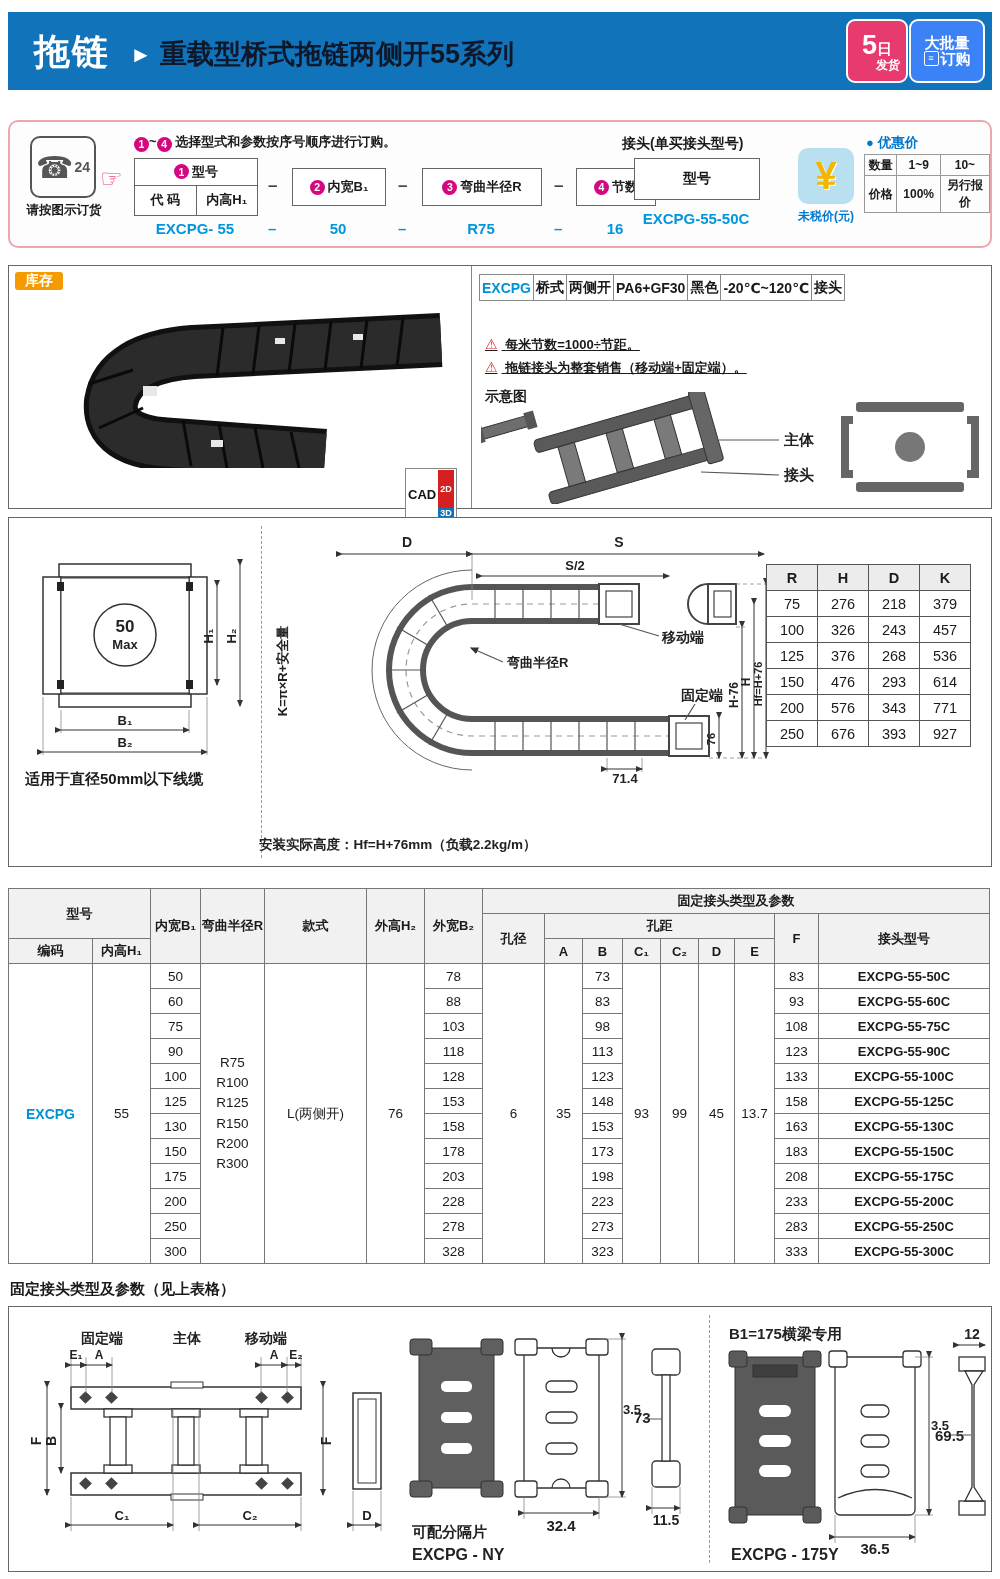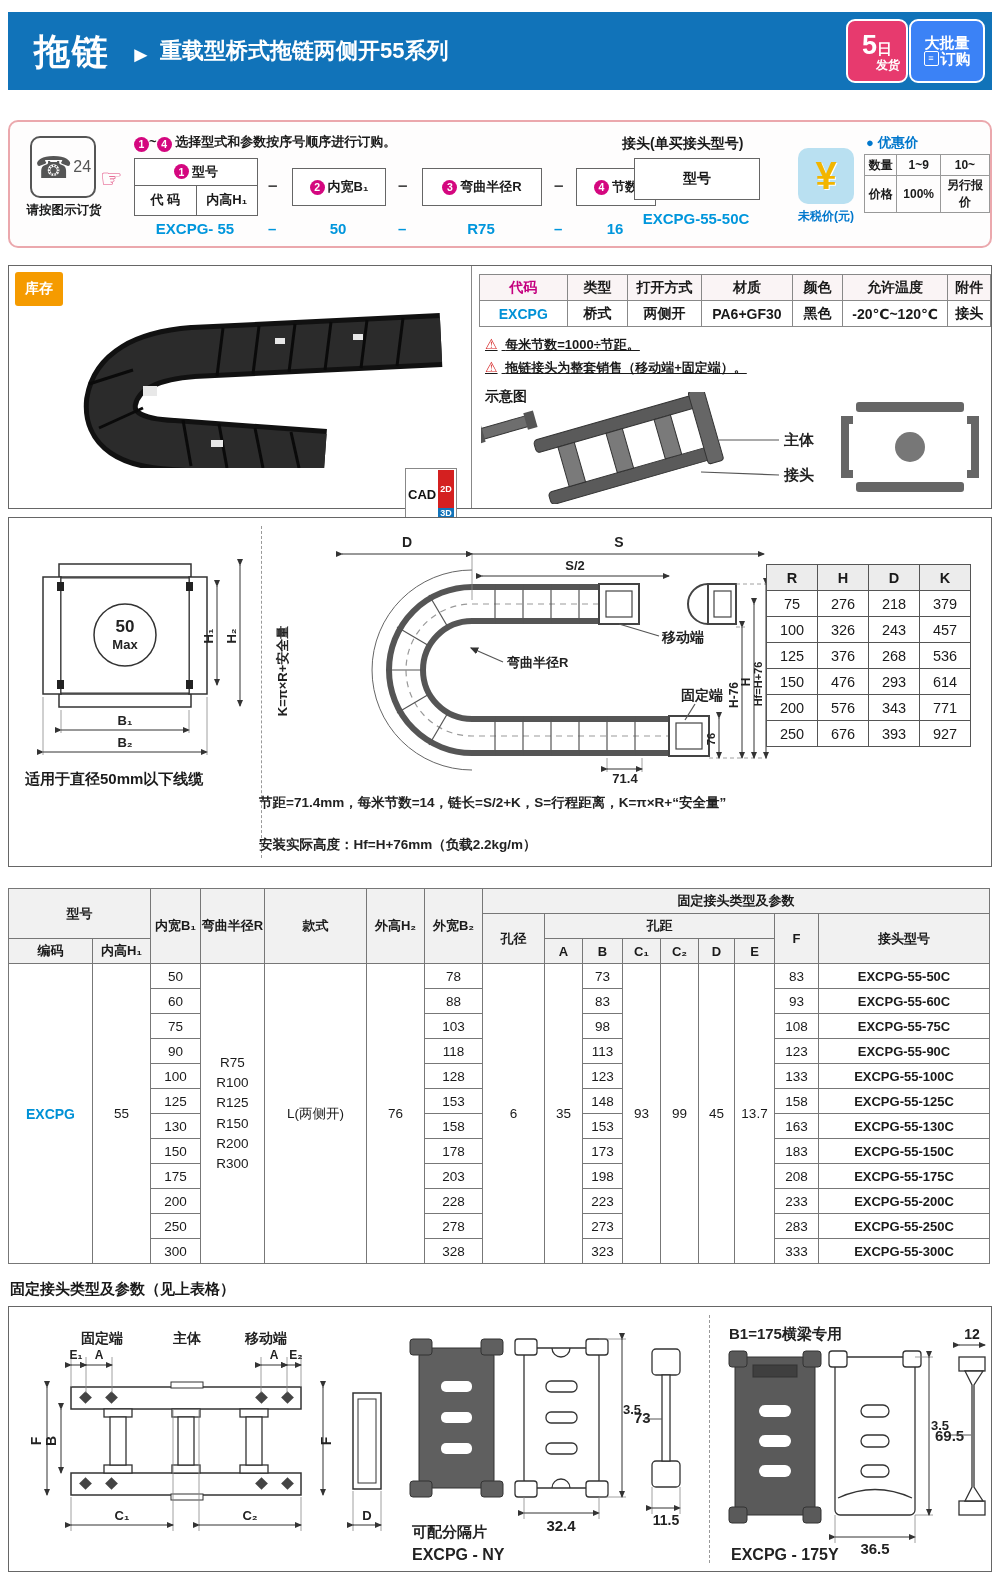--- a/index.html
+++ b/index.html
@@ -3,39 +3,39 @@
 <meta charset="utf-8">
 <style>
   html,body{margin:0;padding:0;}
   body{width:1000px;height:1579px;position:relative;background:#fff;
        font-family:"Liberation Sans","DejaVu Sans",sans-serif;color:#1a1a1a;}
   .abs{position:absolute;}
   
   .hdr{position:absolute;left:8px;top:12px;width:984px;height:78px;background:#1173b9;}
   .hdr-cat{position:absolute;left:26px;top:16px;font-size:36px;font-weight:bold;color:#fff;letter-spacing:2px;}
   .hdr-arrow{position:absolute;left:122px;top:30px;font-size:22px;color:#fff;}
-  .hdr-title{position:absolute;left:152px;top:24px;font-size:22px;font-weight:bold;color:#ffffff;}
+  .hdr-title{position:absolute;left:152px;top:24px;font-size:27px;font-weight:bold;color:#0f172a;}
   .badge{position:absolute;top:7px;border:2px solid #fff;border-radius:9px;color:#fff;
          display:flex;flex-direction:column;align-items:center;justify-content:center;line-height:1.05;}
   .badge-fast{right:84px;width:58px;height:60px;background:#e73a6e;}
   .badge-fast .b1{font-size:27px;font-weight:bold;}
   .badge-fast .b1 .small-day{font-size:15px;}
   .badge-fast .b2{font-size:12px;font-weight:bold;align-self:flex-end;margin-right:6px;}
   .badge-bulk{right:7px;width:72px;height:60px;background:#3b82f6;}
   .badge-bulk .b1{font-size:15px;font-weight:bold;}
   .badge-bulk .b2{font-size:15px;font-weight:bold;display:flex;align-items:center;gap:2px;}
   .form-ic{display:inline-block;width:13px;height:13px;border:1.5px solid #fff;border-radius:2px;
            font-size:9px;line-height:12px;text-align:center;font-weight:bold;}
   
   .order{position:absolute;left:8px;top:120px;width:980px;height:124px;background:#fefdfd;
          border:2px solid #eba8ad;border-radius:10px;}
   .phone-box{position:absolute;left:20px;top:14px;width:62px;height:58px;border:2.5px solid #555;
              border-radius:10px;display:flex;align-items:center;justify-content:center;color:#555;}
   .phone-box .glyph{font-size:30px;}
-  .phone-box .p24{font-size:16px;font-weight:normal;margin-left:1px;}
+  .phone-box .p24{font-size:14px;font-weight:bold;margin-left:1px;}
   .phone-cap{position:absolute;left:6px;top:80px;width:96px;text-align:center;font-size:12.5px;font-weight:bold;}
   .hand{position:absolute;left:90px;top:42px;font-size:25px;color:#e0457b;}
   .cnum{display:inline-flex;width:15px;height:15px;border-radius:50%;background:#d4077f;color:#fff;
         font-size:10.5px;font-weight:bold;align-items:center;justify-content:center;vertical-align:-2px;}
   .instr{position:absolute;left:124px;top:11px;font-size:13px;font-weight:bold;}
   .stepbox{position:absolute;border:1.5px solid #666;background:#fff;font-size:13px;font-weight:bold;}
   .sb-flex{display:flex;align-items:center;justify-content:center;gap:3px;}
   .box1{left:124px;top:36px;width:122px;height:56px;display:flex;flex-direction:column;}
   .box1 .r1{height:26px;display:flex;align-items:center;justify-content:center;gap:3px;}
   .box1 .r2{height:30px;display:flex;border-top:1.5px solid #666;}
@@ -54,21 +54,21 @@
   .yen-cap{position:absolute;left:778px;top:86px;width:76px;text-align:center;color:#0077cc;font-size:12px;font-weight:bold;}
   .disc{position:absolute;left:856px;top:12px;color:#0077cc;font-size:13.5px;font-weight:bold;}
   .disc .dot{color:#0077cc;font-size:13px;}
   .ptable{position:absolute;left:854px;top:32px;border-collapse:collapse;}
   .ptable td{border:1.5px solid #999;font-size:12px;font-weight:bold;text-align:center;padding:1px 3px;height:18px;}
   
   .sec{position:absolute;left:8px;width:982px;border:1.5px solid #666;background:#fff;}
   .sec-product{top:265px;height:242px;}
   .sec-draw{top:517px;height:348px;}
   .stock{position:absolute;left:6px;top:6px;background:#f59b00;color:#fff;font-weight:bold;font-size:14px;
-         padding:8px 10px;border-radius:3px;}
+         padding:0 10px;border-radius:3px;}
   .cad{position:absolute;left:396px;top:202px;display:flex;align-items:center;border:1px solid #888;background:#fff;padding:1px 2px;}
   .cad .c{font-size:13px;font-weight:bold;color:#111;margin-right:2px;}
   .cad .dd{display:flex;flex-direction:column;}
   .cad .d2{background:#d42020;color:#fff;font-size:9px;font-weight:bold;padding:14px 2px;}
   .cad .d3{background:#1173b9;color:#fff;font-size:9px;font-weight:bold;padding:0 2px;}
   .vline{position:absolute;left:462px;top:0;width:0;height:100%;border-left:1px solid #888;}
   .spec{position:absolute;left:470px;top:8px;border-collapse:collapse;}
   .spec td{border:1.2px solid #888;text-align:center;font-size:14px;height:25px;padding:0 2px;}
   .spec .hd td{background:#faf4f5;font-weight:bold;}
   .spec .hd td:first-child{color:#c4007f;}
@@ -219,29 +219,20 @@
     <span class="c">CAD</span>
     <span class="dd">
         <span class="d2">2D</span>
         <span class="d3">3D</span>
       </span>
   </div>
   <div class="vline"></div>
 
   <table class="spec">
     <tbody>
-        <tr class="hd">
-      <td style="width:86px;">代码</td>
-      <td style="width:60px;">类型</td>
-      <td style="width:74px;">打开方式</td>
-      <td style="width:88px;">材质</td>
-      <td style="width:48px;">颜色</td>
-      <td style="width:102px;">允许温度</td>
-      <td style="width:40px;">附件</td>
-    </tr>
     <tr class="vl">
       <td>EXCPG</td>
       <td>桥式</td>
       <td>两侧开</td>
       <td>PA6+GF30</td>
       <td>黑色</td>
       <td>-20℃~120℃</td>
       <td>接头</td>
     </tr>
   </tbody>
@@ -431,21 +422,20 @@
         </tr>
     <tr>
           <td>250</td>
           <td>676</td>
           <td>393</td>
           <td>927</td>
         </tr>
   </tbody>
     </table>
 
-  <div class="note" style="top:276px;">节距=71.4mm，每米节数=14，链长=S/2+K，S=行程距离，K=π×R+“安全量”</div>
   <div class="note" style="top:302px;margin-top:16px;">安装实际高度：Hf=H+76mm（负载2.2kg/m）</div>
 </div>
 
 <table class="main">
   <colgroup>
     <col style="width:84px;">
       <col style="width:58px;">
       <col style="width:50px;">
       <col style="width:64px;">
     <col style="width:102px;">

